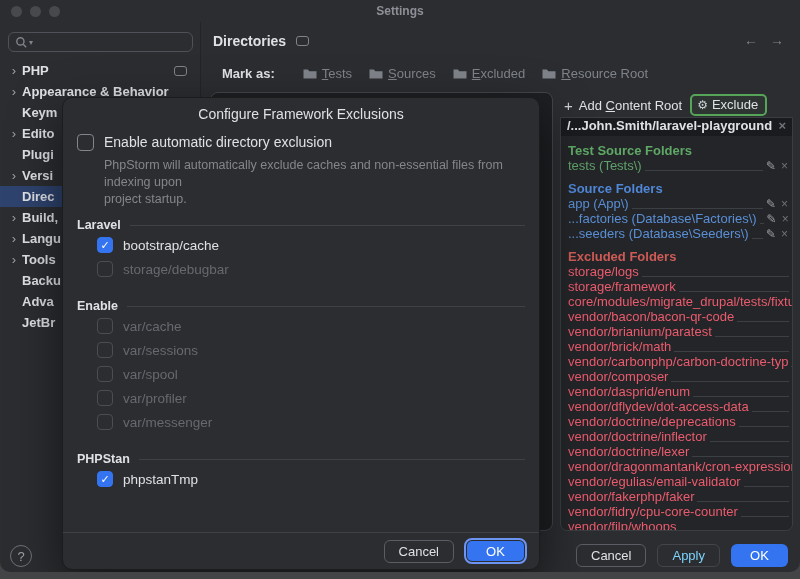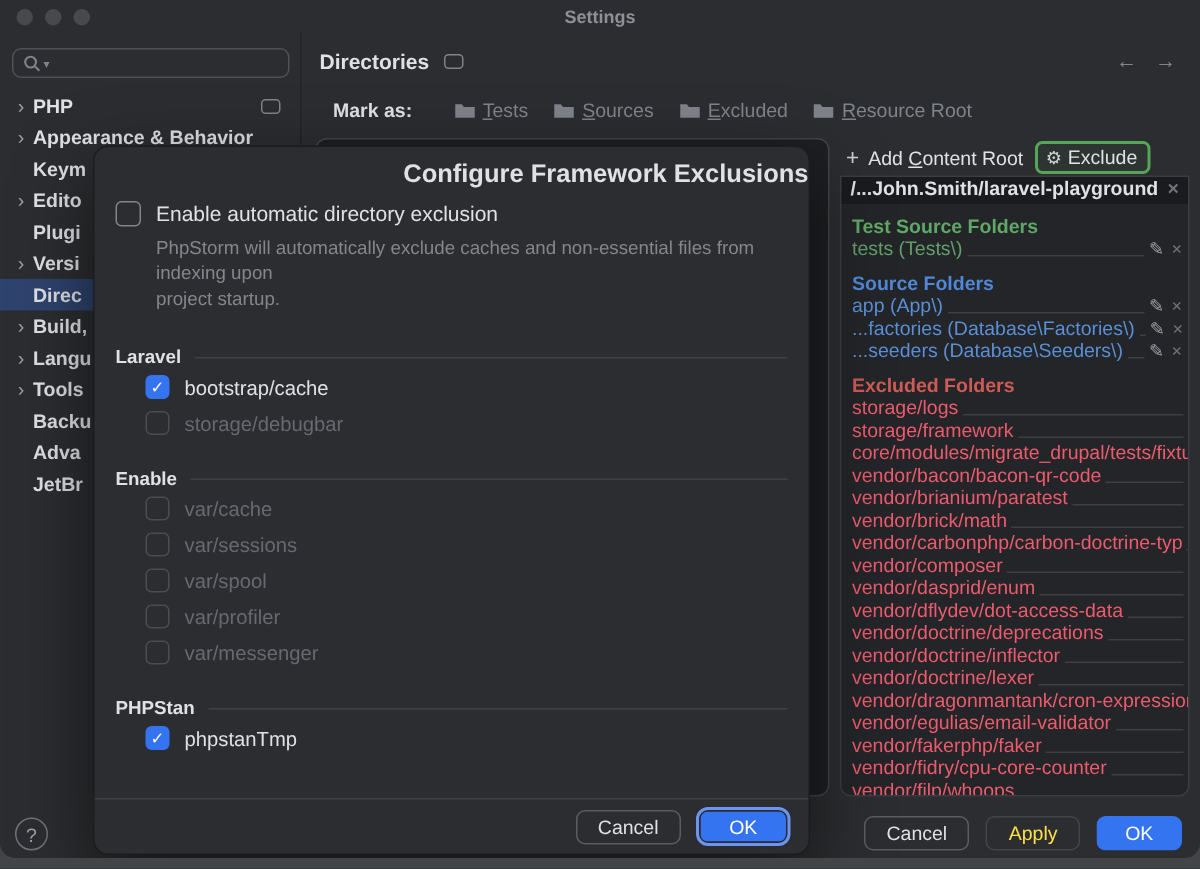--- a/index.html
+++ b/index.html
@@ -75,34 +75,34 @@
   .pencil { color:#9da0a6; font-size:12px; margin-right:5px; }
   .f-row .x { color:#6f737a; font-size:12px; margin-right:4px; }
   
   .win-footer { position:absolute; left:0; right:0; bottom:0; height:32px; }
   .help-btn { position:absolute; left:10px; top:5px; width:22px; height:22px; border-radius:50%;
     border:1px solid #6f737a; color:#9fa2a8; font-size:13px; display:flex; align-items:center; justify-content:center; }
   .footer-btns { position:absolute; right:12px; top:4px; display:flex; gap:11px; }
   .btn { height:23px; min-width:57px; padding:0 14px; border-radius:6px; font-size:13px;
     display:flex; align-items:center; justify-content:center; background:transparent; color:#dfe1e5; }
   .btn.outline { border:1px solid #5a5d63; }
-  .btn.disabled { border:1px solid #43454a; color:#fde047; }
+  .btn.disabled { border:1px solid #43454a; color:#7dd3fc; }
   .btn.primary { background:var(--accent,#3574f0); color:#fff; border:1px solid transparent; }
   
   .modal { position:absolute; left:62px; top:97px; width:478px; height:473px;
     background:var(--bg,#2b2d30); border:1px solid #1b1c1e; border-radius:10px;
     box-shadow:0 18px 50px rgba(0,0,0,0.55); overflow:hidden; }
-  .modal-title { height:24px; padding-top:8px; text-align:right; font-size:17px; font-weight:700; color:#dfe1e5; }
+  .modal-title { height:24px; padding-top:8px; text-align:center; font-size:14px; font-weight:400; color:#dfe1e5; }
   .modal-body { padding:0 14px; }
   .enable-row { margin-top:10px; display:flex; align-items:center; gap:10px; height:20px; }
   .cb { width:17px; height:17px; border-radius:4px; border:1.5px solid #82858c; flex:0 0 auto;
     display:flex; align-items:center; justify-content:center; }
   .enable-label { font-size:14px; color:#dfe1e5; }
   .desc { margin:5px 0 0 27px; color:#84868c; font-size:12.5px; line-height:17px; }
-  .section-hdr { margin-top:22px; display:flex; align-items:center; height:16px; }
+  .section-hdr { margin-top:9px; display:flex; align-items:center; height:16px; }
   .section-hdr.gap { margin-top:17px; }
   .section-title { font-size:12.5px; font-weight:600; color:#dfe1e5; white-space:nowrap; }
   .section-line { flex:1; border-top:1px solid #3e4145; margin-left:9px; }
   .opt-row { height:24px; display:flex; align-items:center; gap:10px; margin-left:20px; }
   .opt-row .cb { width:16px; height:16px; }
   .opt-row.on .cb { background:var(--accent,#3574f0); border-color:var(--accent,#3574f0); }
   .opt-row.on .cb::after { content:"✓"; color:#fff; font-size:11px; font-weight:700; }
   .opt-row.off .cb { border-color:#4a4d52; }
   .opt-label { font-size:13.5px; color:#dfe1e5; }
   .opt-row.off .opt-label { color:#66696f; }

